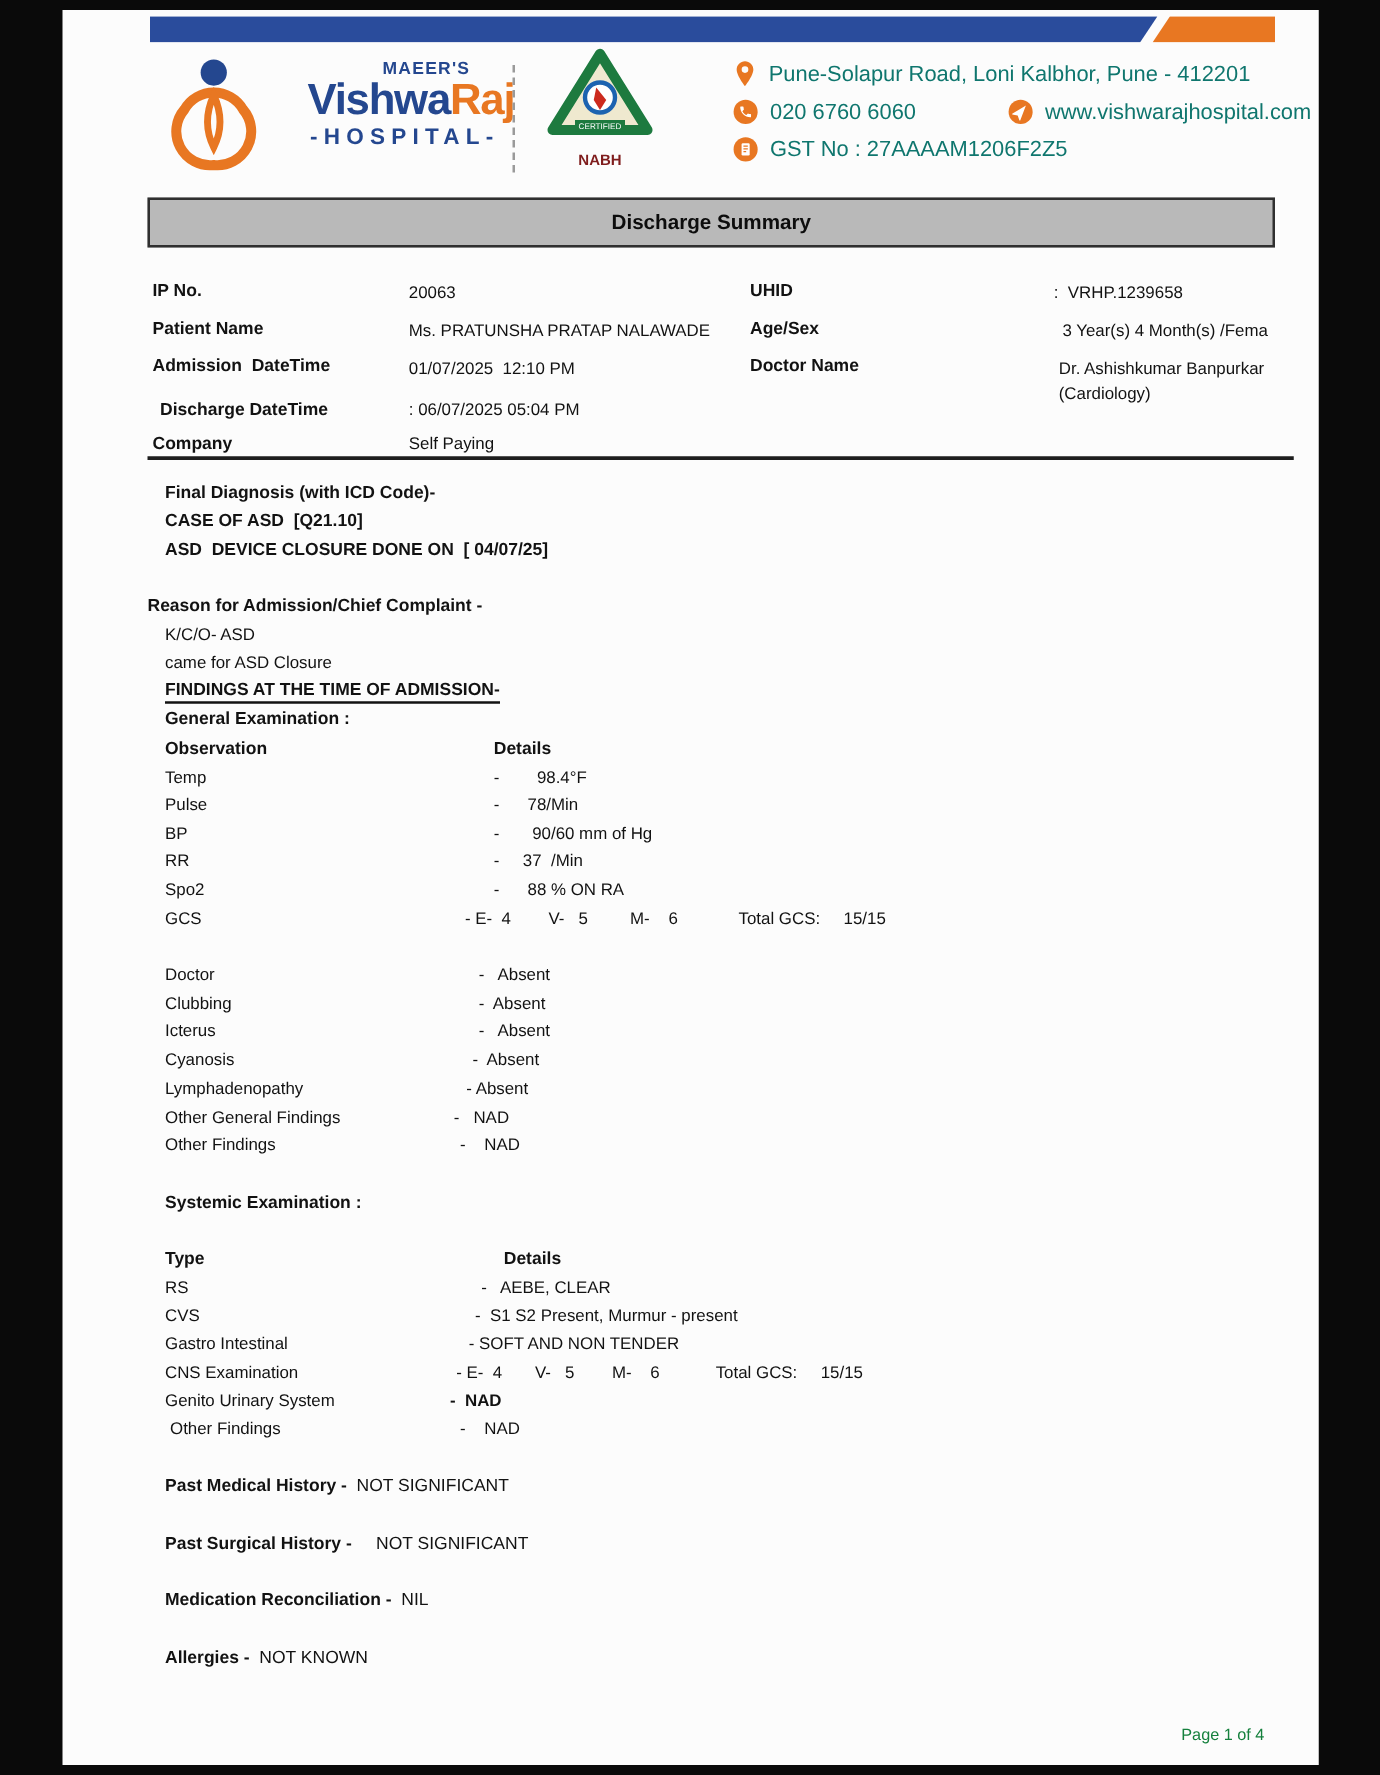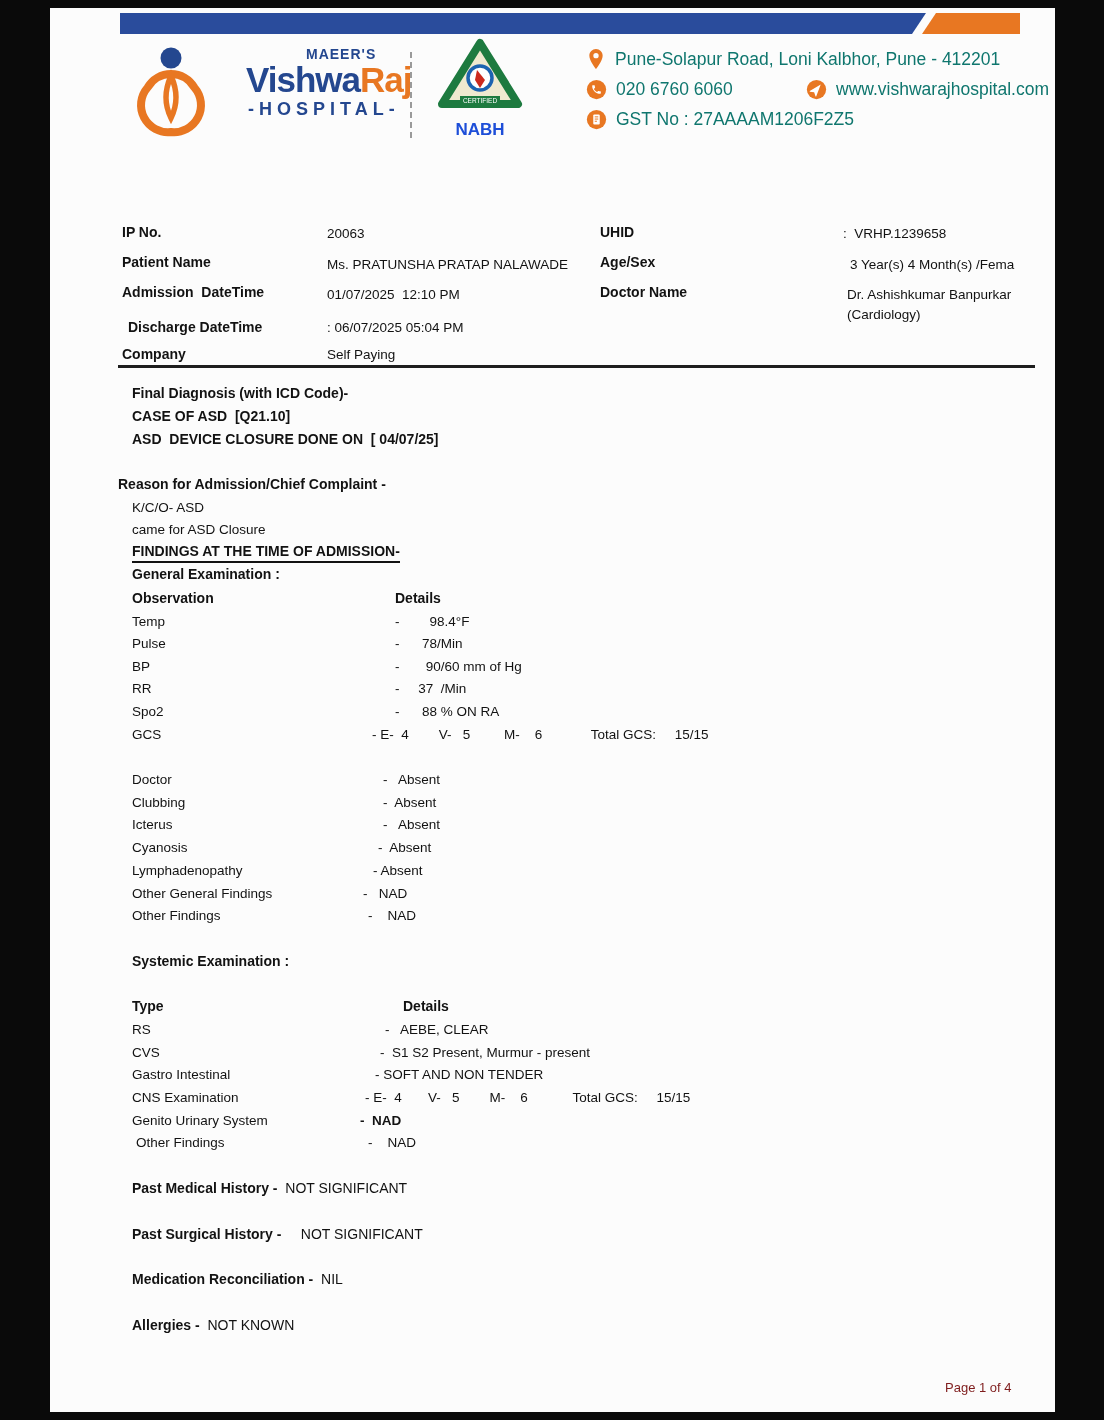--- a/index.html
+++ b/index.html
@@ -18,32 +18,32 @@
   .banner .orange{position:absolute;inset:0;background:#e87722;
     clip-path:polygon(816px 0,900px 0,900px 21px,802px 21px);}
   
   .logo-text{position:absolute;left:156px;top:38px;width:200px;color:#24478f;margin-left:40px;}
   .maeers{font-size:14px;font-weight:bold;letter-spacing:1px;margin-left:60px;}
   .brandname{font-size:35px;font-weight:bold;line-height:36px;letter-spacing:-1px;}
   .brandname .orange-t{color:#e87722;}
   .hosp{font-size:18px;font-weight:bold;letter-spacing:5px;margin-top:1px;margin-left:2px;}
   .divider{position:absolute;left:360px;top:44px;height:86px;border-left:2px dashed #9a9a9a;}
   .nabh{position:absolute;left:384px;top:30px;width:92px;text-align:center;}
-  .nabh .nabh-label{font-weight:bold;font-size:17px;color:#1d4ed8;margin-top:0px;}
+  .nabh .nabh-label{font-weight:bold;font-size:12px;color:#7f1d1d;margin-top:0px;}
   
   .contact{position:absolute;left:536px;top:40px;width:470px;color:#0f766e;font-size:17.5px;}
   .crow{display:flex;align-items:center;margin-bottom:9px;}
   .crow .ic{flex:0 0 auto;margin-right:9px;display:flex;}
   .citem{display:flex;align-items:flex-end;}
   
   .title-bar{position:absolute;left:68px;top:150px;width:898px;height:36px;background:#b9b9b9;
     border:2px solid #2f2f2f;display:flex;align-items:center;justify-content:center;
     font-weight:bold;font-size:16.5px;color:#0d0d0d;}
   .sep{position:absolute;left:68px;top:357px;width:917px;height:3px;background:#1e1e1e;}
-  .footer-page{position:absolute;left:895px;top:1372px;font-size:13px;color:#7f1d1d;}
+  .footer-page{position:absolute;left:895px;top:1372px;font-size:13px;color:#15803d;}
 </style>
 </head>
 <body>
 
 <div class="page">
 
   <div class="banner">
     <div class="blue"></div>
     <div class="orange"></div>
   </div>
@@ -108,20 +108,21 @@
         <rect x="8.3" y="6.3" width="7.4" height="11.4" rx="1.2" fill="#ffffff"></rect>
         <line x1="10" y1="9" x2="14" y2="9" stroke="#e87722" stroke-width="1.1"></line>
         <line x1="10" y1="11.5" x2="14" y2="11.5" stroke="#e87722" stroke-width="1.1"></line>
         <line x1="10" y1="14" x2="12.5" y2="14" stroke="#e87722" stroke-width="1.1"></line>
           </svg>
       </span>
       <span>GST No : 27AAAAM1206F2Z5</span>
     </div>
   </div>
 
+  <div class="title-bar">Discharge Summary</div>
 
   <span class="line b fs14" style="left:72px;top:216px">IP No.</span>
   <span class="line" style="left:277px;top:217px">20063</span>
   <span class="line b fs14" style="left:72px;top:246px">Patient Name</span>
   <span class="line" style="left:277px;top:248px">Ms. PRATUNSHA PRATAP NALAWADE</span>
   <span class="line b fs14" style="left:72px;top:276px">Admission  DateTime</span>
   <span class="line" style="left:277px;top:278px">01/07/2025  12:10 PM</span>
   <span class="line b fs14" style="left:78px;top:311px">Discharge DateTime</span>
   <span class="line" style="left:277px;top:311px">: 06/07/2025 05:04 PM</span>
   <span class="line b fs14" style="left:72px;top:338px">Company</span>

